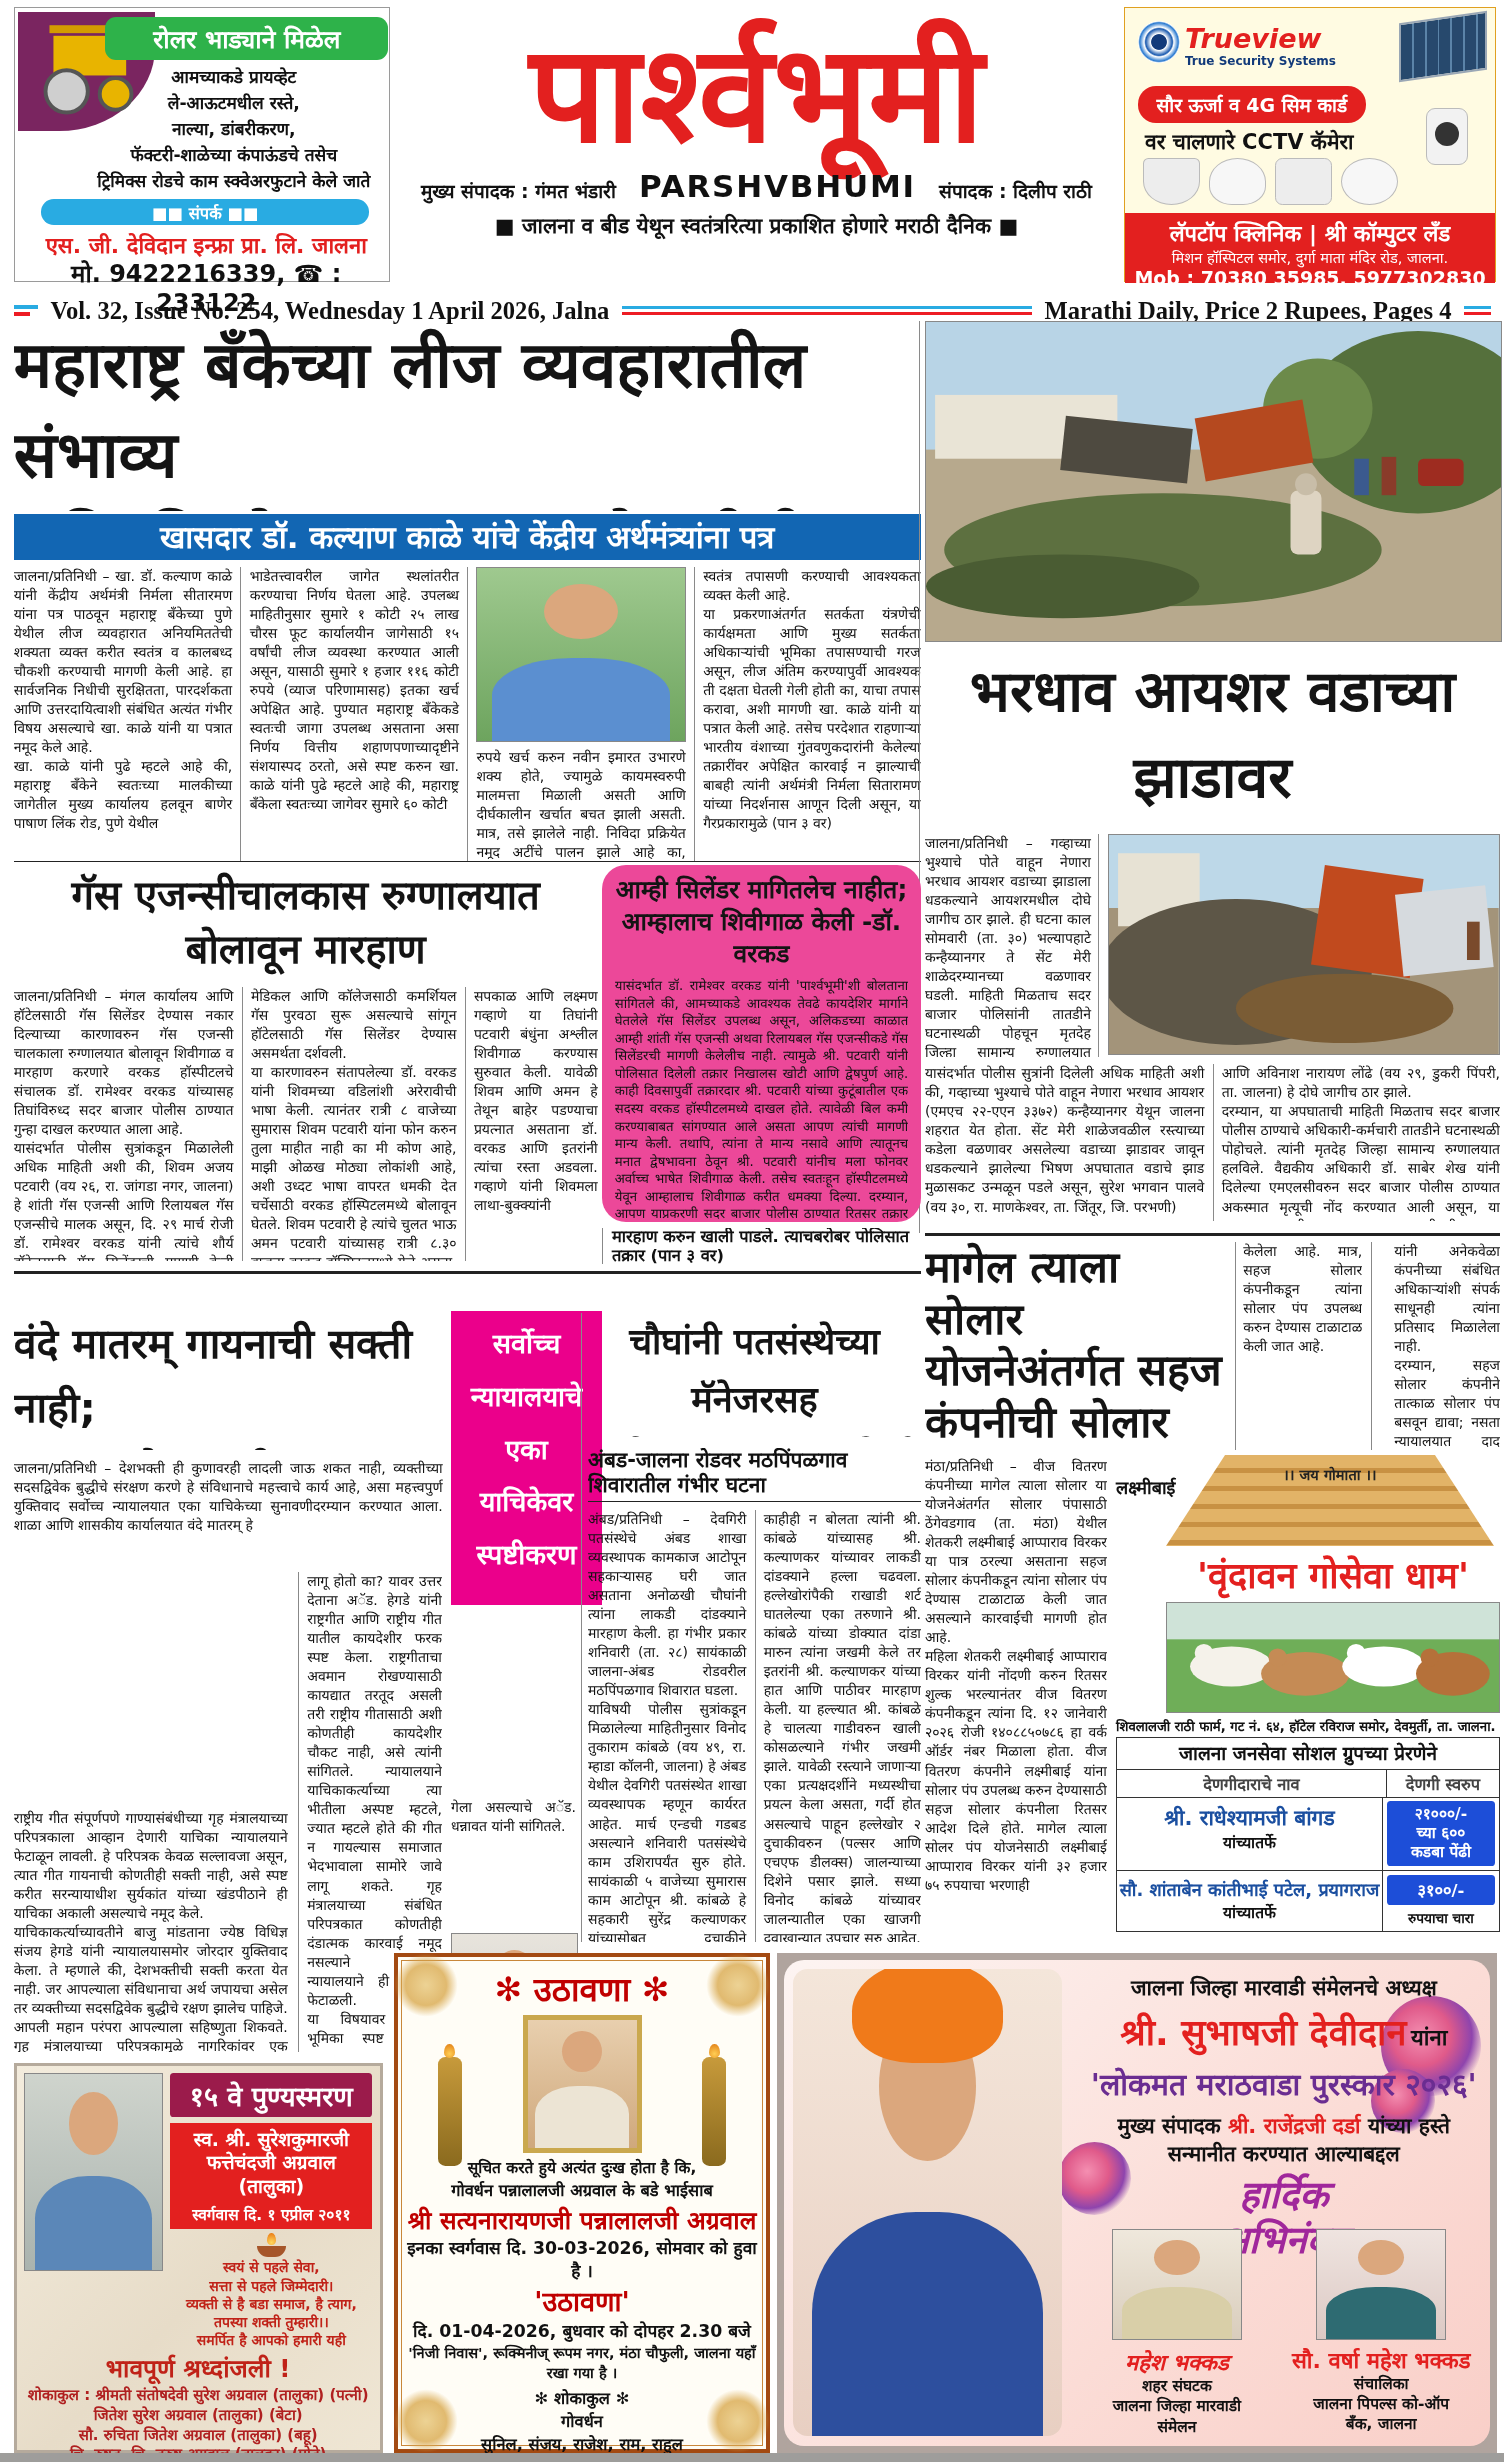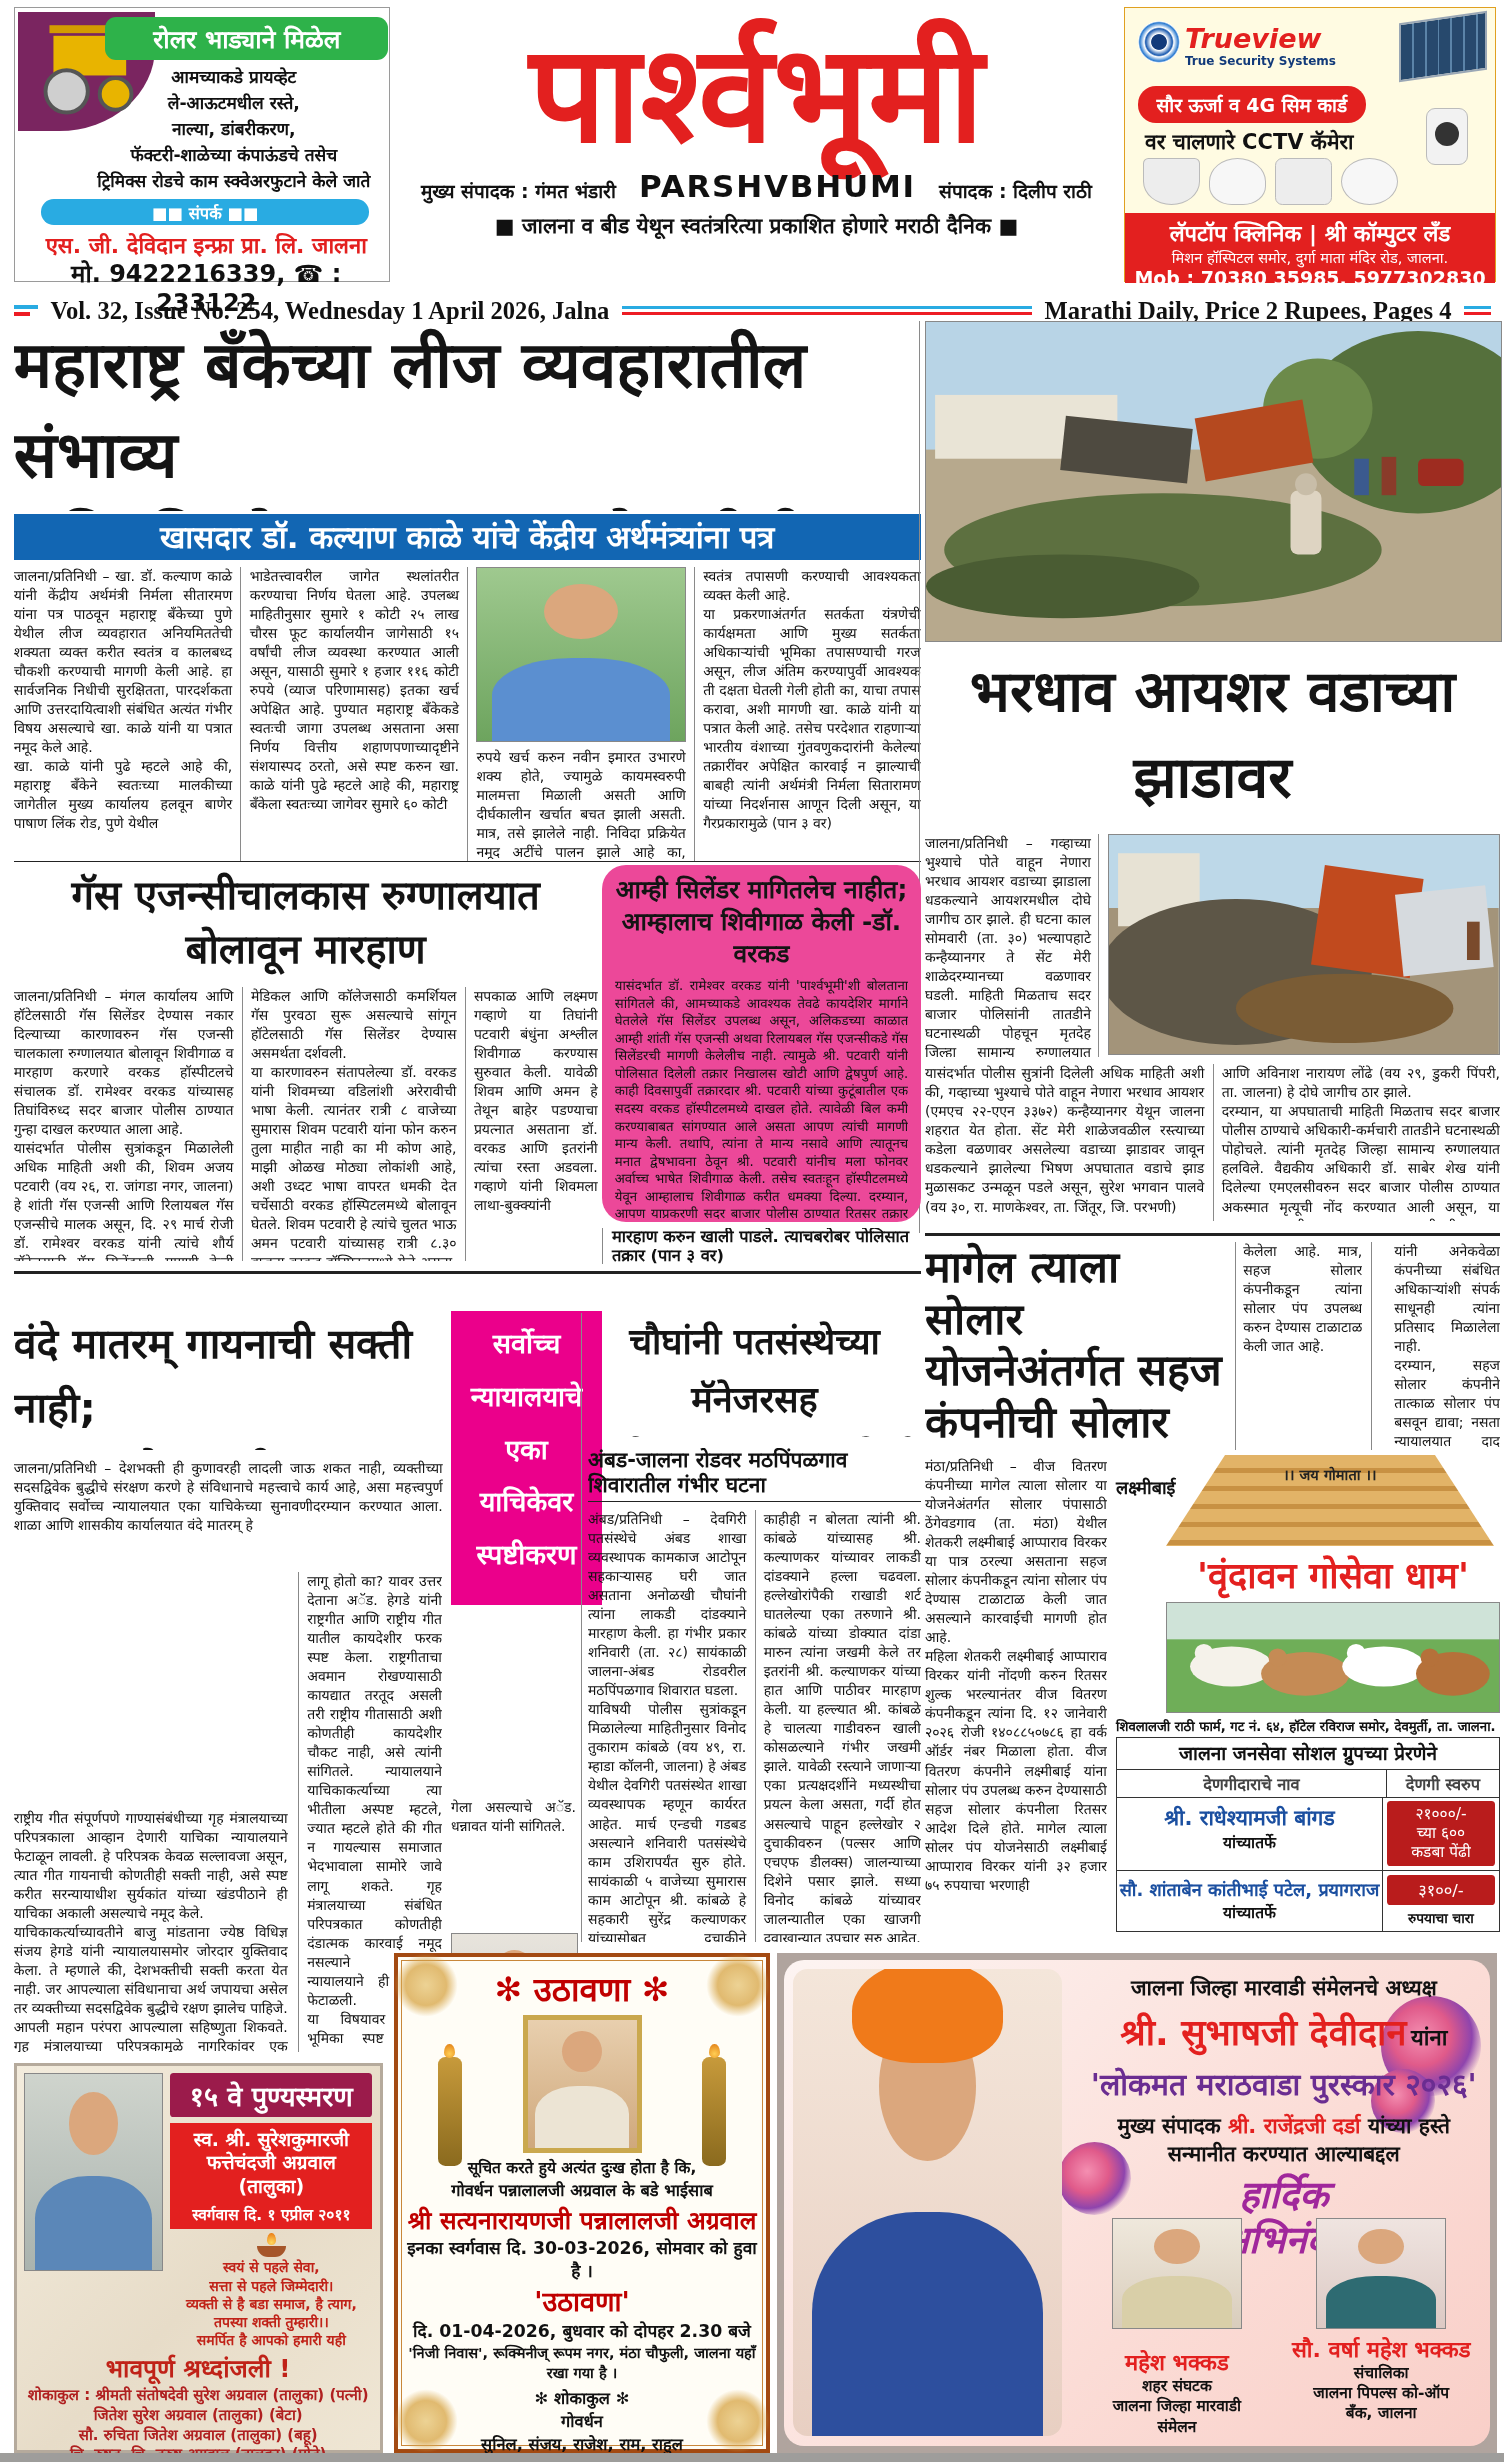--- a/index.html
+++ b/index.html
@@ -19,21 +19,21 @@
   .colgrid>div:first-child{padding-left:0;}
   .colgrid>div:last-child{padding-right:0;}
   .rule2{height:3.6px;border-top:3.6px solid #29abe2;border-bottom:3.6px solid #ed1c24;box-sizing:content-box;}
   .hl{font-weight:bold;color:#141414;}
   .photo{position:relative;background:#cfd8cf;overflow:hidden;border:0.9px solid #888;}
   .person{position:relative;}
   .person::before{content:"";position:absolute;width:36%;height:32%;left:32%;top:9%;
         background:#dba77d;border-radius:50%;}
   .person::after{content:"";position:absolute;width:86%;height:48%;left:7%;bottom:0;
         background:var(--shirt,#4a7ab5);border-radius:45% 45% 0 0;}
-  .redbox{background:#b91c1c;color:#fff;font-weight:normal;border-radius:3.6px;}
+  .redbox{background:#1d4ed8;color:#fff;font-weight:bold;border-radius:3.6px;}
   .adcard{box-sizing:border-box;}
   .ornament{position:absolute;width:64px;height:64px;border-radius:50%;
         background:radial-gradient(circle,#e8c87c 0%,#d9a94e 45%,transparent 70%);opacity:.8;}
   .flower{position:absolute;border-radius:50%;
         background:radial-gradient(circle at 40% 40%,#f48fb1 0%,#e05a8a 35%,#8e44ad 60%,transparent 75%);}
   .lamp{position:absolute;width:24px;background:linear-gradient(180deg,#c79a3b,#8a6a1e);border-radius:7.3px;}
   .lamp::before{content:"";position:absolute;top:-12.8px;left:6.4px;width:11px;height:14.6px;border-radius:50% 50% 50% 50%/60% 60% 40% 40%;background:radial-gradient(circle at 50% 70%,#ffce54,#e07b12);}
   .vrule{position:absolute;width:0.9px;background:#8a8a8a;}
   .hrule{position:absolute;height:2.7px;background:#222;}
 </style>
@@ -386,21 +386,21 @@
           <span style="color:#e3201f;">श्री. राजेंद्रजी दर्डा</span>
           <span>यांच्या हस्ते</span>
         </div>
         <div class="bold" style="font-size:21px;">सन्मानीत करण्यात आल्याबद्दल</div>
         <div class="bold pre" style="color:#a0279b;font-size:38px;font-style:italic;line-height:1.2;margin-top:5.5px;">हार्दिक
 अभिनंदन</div>
       </div>
       <div style="position:absolute;left:292px;bottom:9px;width:415px;display:flex;gap:12.8px;justify-content:center;">
         <div style="width:182px;text-align:center;">
           <div class="photo person" style="width:128px;height:109px;margin:0 auto;background:linear-gradient(180deg,#efe8dc,#d9cdbc);--shirt:#d9cfa8;"></div>
-          <div class="bold" style="color:#e3201f;font-size:22px;margin-top:17px;">महेश भक्कड</div>
+          <div class="bold" style="color:#e3201f;font-size:22px;margin-top:6px;font-style:italic;">महेश भक्कड</div>
           <div class="bold pre" style="font-size:15.5px;line-height:1.3;">शहर संघटक
 जालना जिल्हा मारवाडी
 संमेलन</div>
         </div>
         <div style="width:201px;text-align:center;">
           <div class="photo person" style="width:128px;height:109px;margin:0 auto;background:linear-gradient(180deg,#efe4e0,#dcc9c4);--shirt:#2e6b72;"></div>
           <div class="bold" style="color:#e3201f;font-size:22px;margin-top:3.6px;">सौ. वर्षा महेश भक्कड</div>
           <div class="bold pre" style="font-size:15.5px;line-height:1.3;">संचालिका
 जालना पिपल्स को-ऑप
 बँक, जालना</div>

